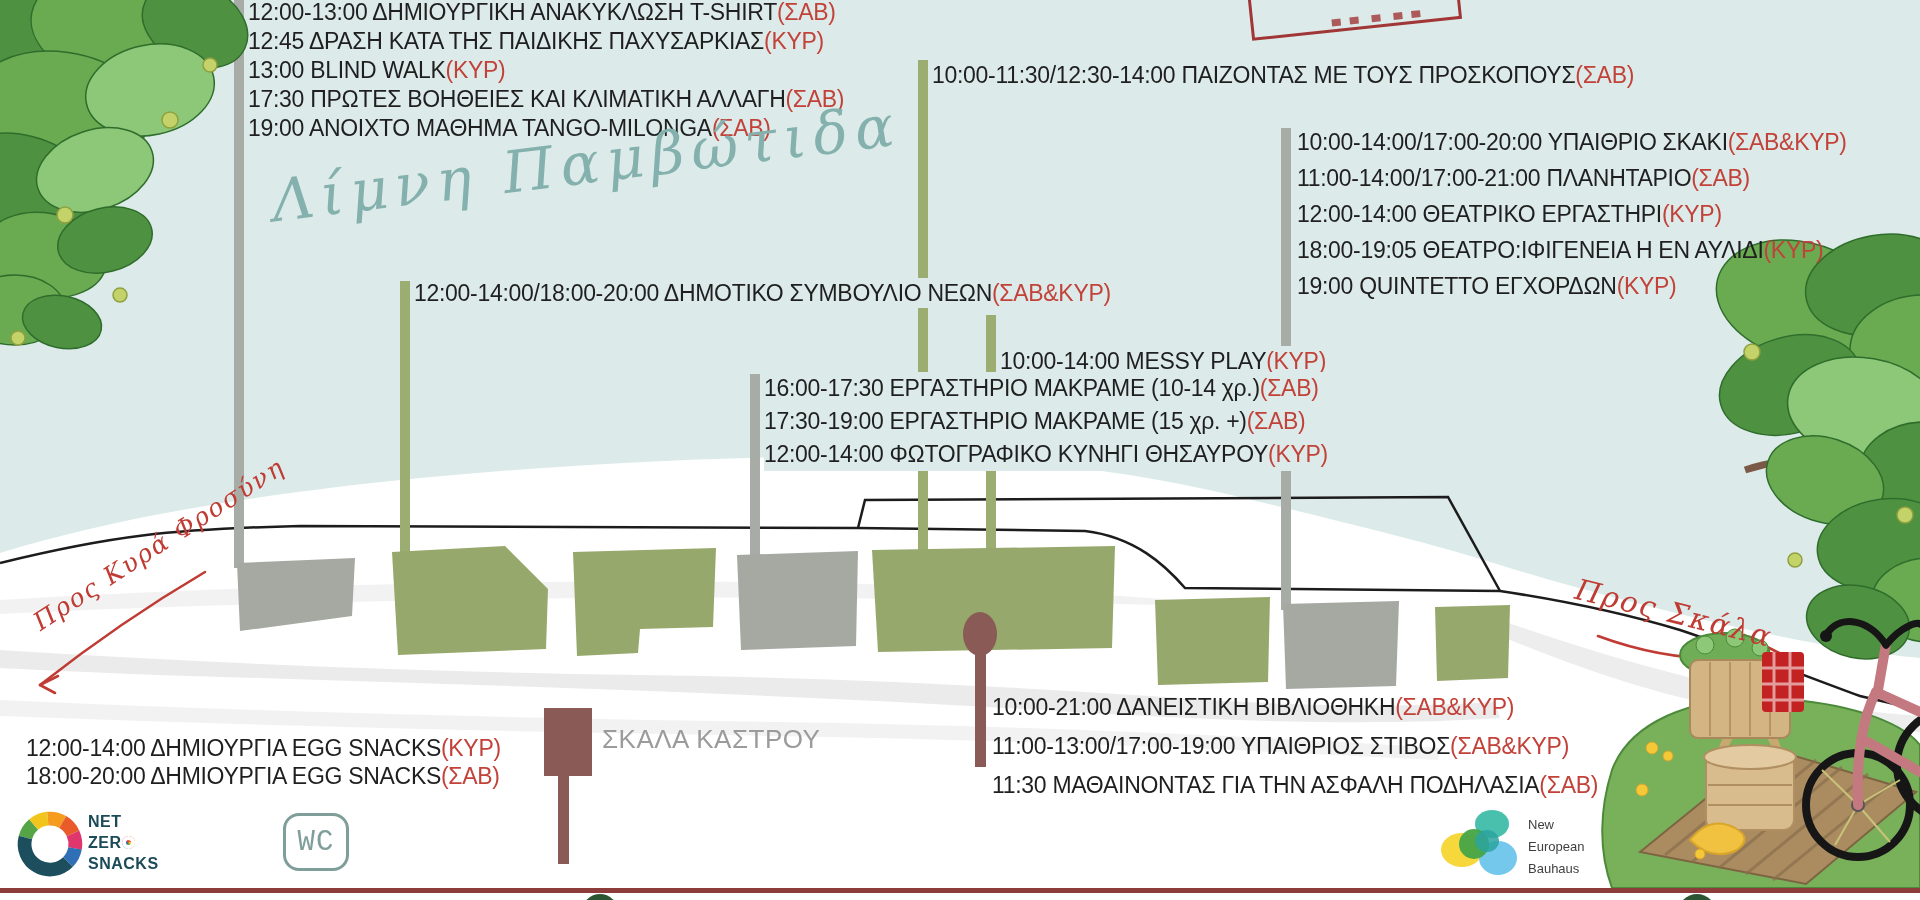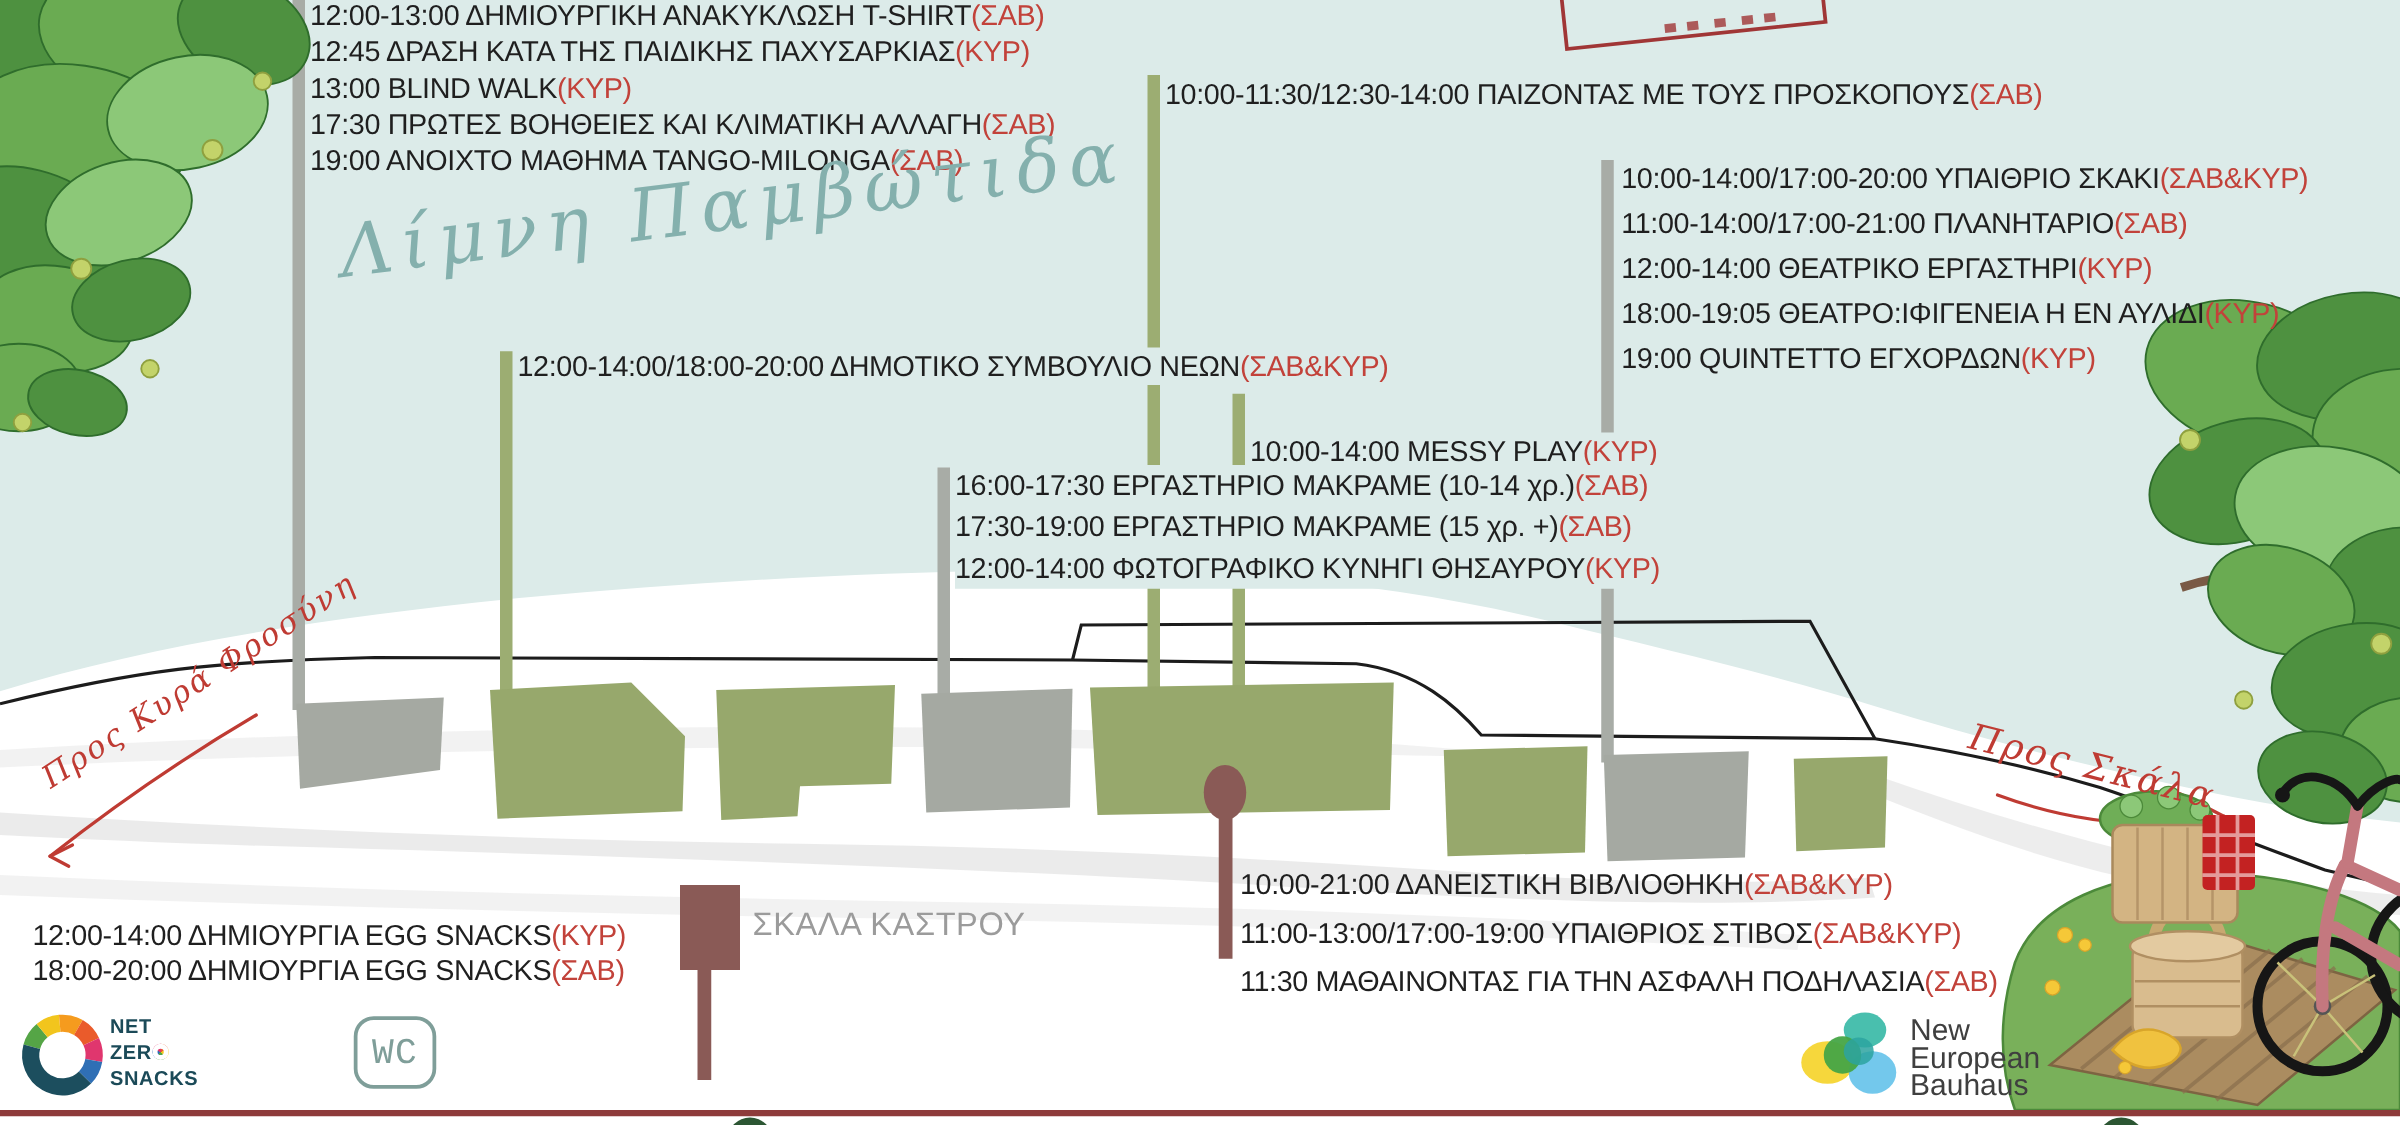--- a/index.html
+++ b/index.html
@@ -29,21 +29,21 @@
       border-radius:16px;color:var(--wcteal);font-size:29px;display:flex;align-items:center;
       justify-content:center;letter-spacing:1px;z-index:6;background:transparent;font-family:Liberation Mono, monospace;}
   
   .nzc-text{position:absolute;left:88px;top:811px;z-index:6;color:var(--navy);
             font-weight:bold;font-size:16px;line-height:21px;letter-spacing:0.5px;}
   .dot-o{display:inline-block;width:13px;height:13px;border-radius:50%;vertical-align:-1px;
          background:conic-gradient(#e85d2a 0 20%,#f2c51d 20% 40%,#55a546 40% 60%,#2f6fb5 60% 80%,#e0366e 80%);
          box-shadow:inset 0 0 0 4px #fff;}
   
   .neb-text{position:absolute;left:1528px;top:814px;z-index:8;color:var(--nebgray);
-            font-size:24px;line-height:22px;}
+            font-size:13px;line-height:22px;}
   .neb-blobs{position:absolute;left:1440px;top:808px;z-index:8;}
   .nzc-ring{position:absolute;left:14px;top:808px;z-index:6;}
   
   .stamp{position:absolute;left:1248px;top:-40px;width:205px;height:64px;
          border:3px solid var(--stampred);transform:rotate(-6deg);z-index:4;}
   .stamp i{position:absolute;bottom:3px;width:9px;height:7px;background:var(--stampred);opacity:.8;}
 </style>
 </head>
 <body>
 

